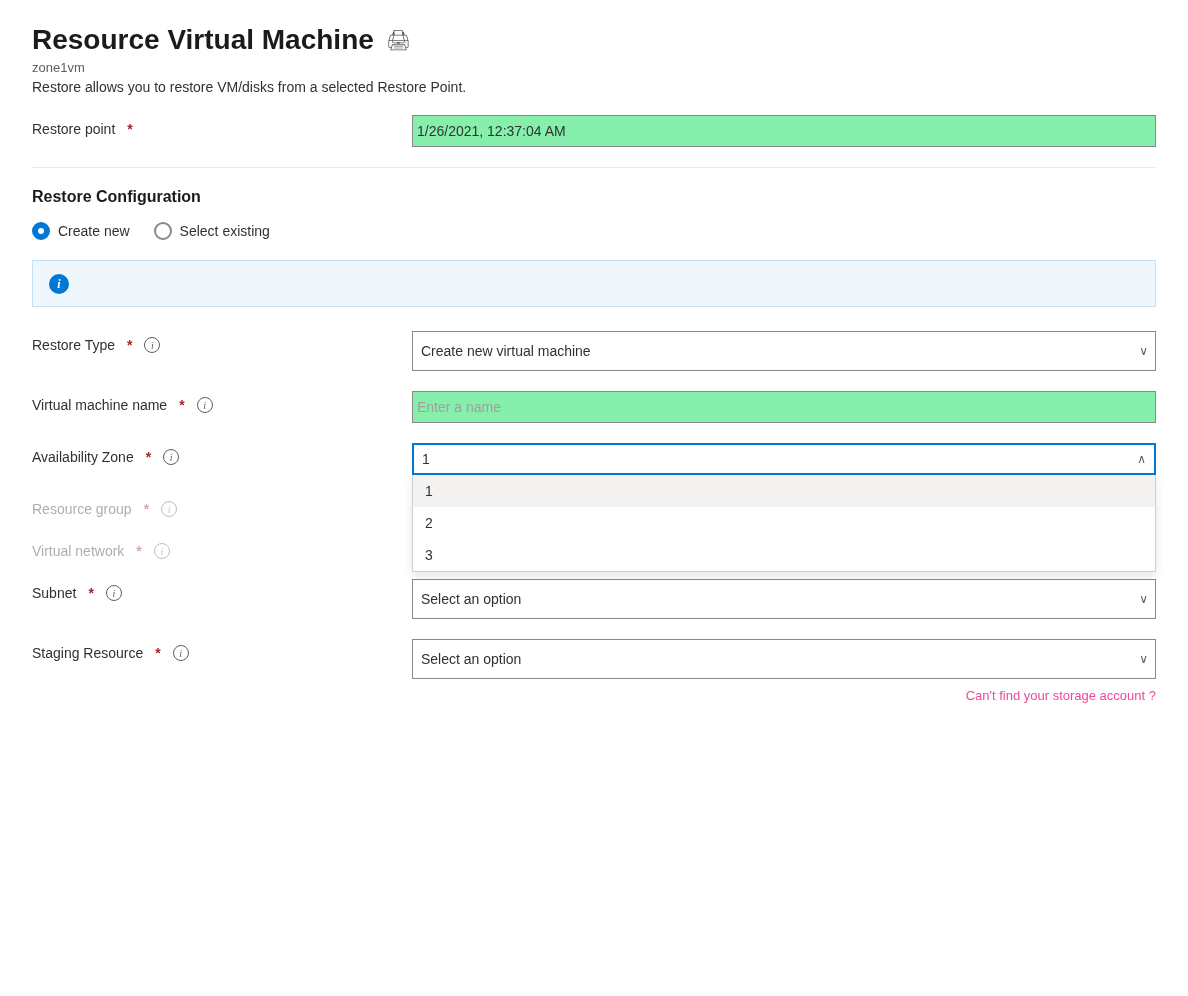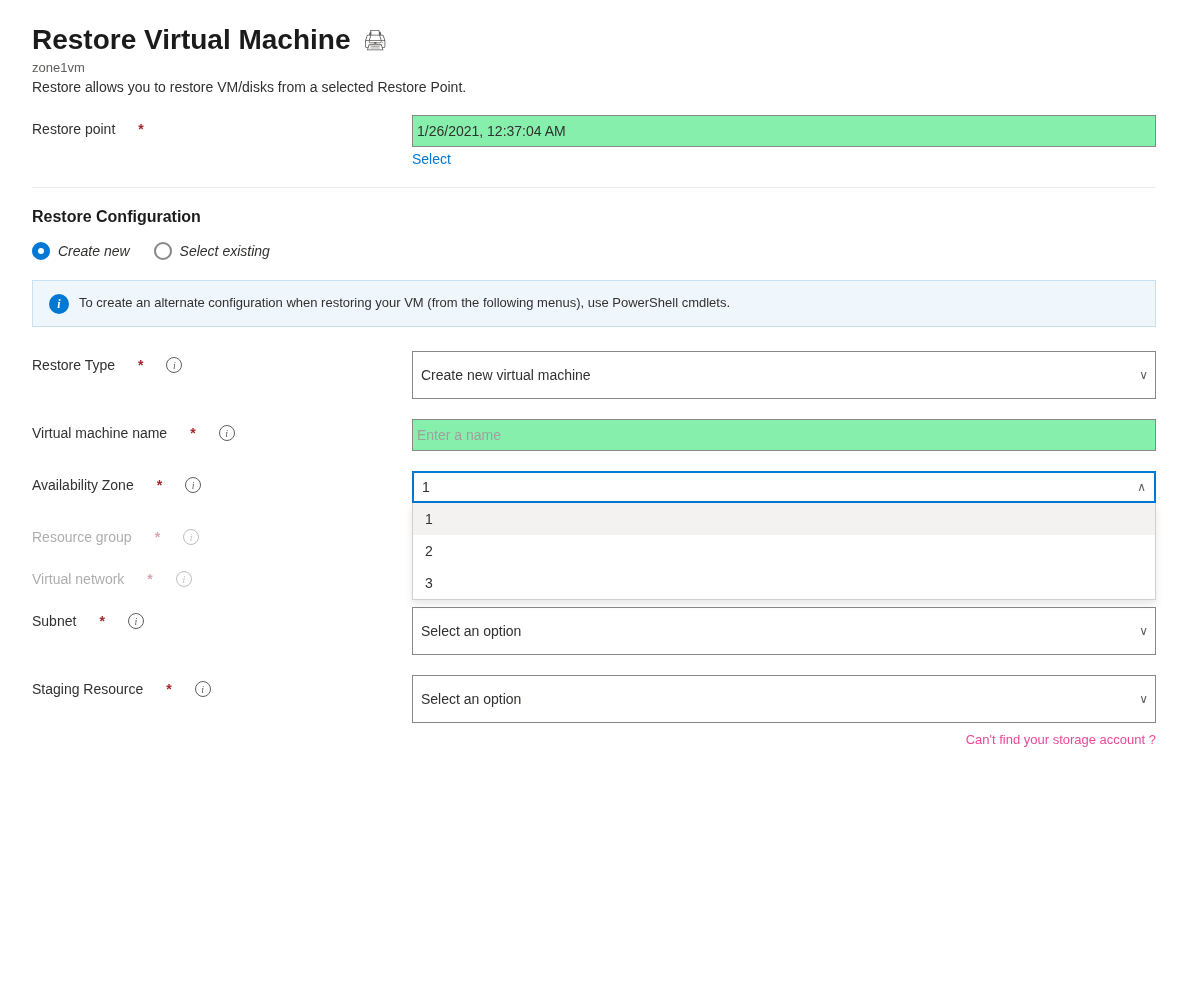--- a/index.html
+++ b/index.html
@@ -44,21 +44,21 @@
       align-items: flex-start;
       margin-bottom: 20px;
     }
     .form-label {
       width: 380px;
       min-width: 380px;
       font-size: 14px;
       color: #323130;
       padding-top: 6px;
       display: flex;
-      gap: 23px;
+      gap: 12px;
     }
     .required {
       color: #a4262c;
       font-weight: bold;
     }
     .info-icon {
       display: inline-flex;
       align-items: center;
       justify-content: center;
       width: 16px;
@@ -133,21 +133,20 @@
       height: 6px;
       border-radius: 50%;
       background: #fff;
     }
     .radio-circle.unselected {
       border: 2px solid #8a8886;
     }
     .radio-label {
       font-size: 14px;
       color: #323130;
-      font-style: italic;
     }
 
     .info-banner {
       background: #eff6fc;
       border: 1px solid #c7e0f4;
       padding: 12px 16px;
       display: flex;
       align-items: flex-start;
       gap: 10px;
       margin-bottom: 24px;
@@ -178,21 +177,21 @@
       position: relative;
       width: 100%;
     }
     .dropdown-select {
       width: 100%;
       border: 1px solid #8a8886;
       padding: 5px 32px 5px 8px;
       font-size: 14px;
       color: #323130;
       background: #fff;
-      height: 48px;
+      height: 40px;
       appearance: none;
       cursor: pointer;
     }
     .dropdown-arrow {
       position: absolute;
       right: 8px;
       top: 50%;
       transform: translateY(-50%);
       font-size: 12px;
       color: #605e5c;
@@ -265,56 +264,54 @@
     hr.divider {
       border: none;
       border-top: 1px solid #edebe9;
       margin-bottom: 20px;
     }
   </style>
 </head>
 <body>
 
 <div class="page-title-row">
-  <h1 class="page-title">Restore Virtual Machine</h1>
+  <h1 class="page-title">Resource Virtual Machine</h1>
   <span class="print-icon" title="Print">🖨</span>
 </div>
 <div class="subtitle">zone1vm</div>
 
 <p class="description">Restore allows you to restore VM/disks from a selected Restore Point.</p>
 
 <div class="form-row">
   <div class="form-label">
     <span>Restore point</span>
     <span class="required">*</span>
   </div>
   <div class="form-control">
     <input type="text" class="text-input" readonly="" value="1/26/2021, 12:37:04 AM" style="">
-    <a class="select-link">Select</a>
   </div>
 </div>
 
 <hr class="divider">
 
 <div class="section-heading">Restore Configuration</div>
 
 <div class="radio-group">
   <label class="radio-option">
     <div class="radio-circle selected"></div>
     <span class="radio-label">Create new</span>
   </label>
   <label class="radio-option">
     <div class="radio-circle unselected"></div>
     <span class="radio-label">Select existing</span>
   </label>
 </div>
 
 <div class="info-banner">
   <div class="info-banner-icon">i</div>
-  <span class="info-banner-text">To create an alternate configuration when restoring your VM (from the following menus), use PowerShell cmdlets.</span>
 </div>
 
 <div class="form-row">
   <div class="form-label">
     <span>Restore Type</span>
     <span class="required">*</span>
     <span class="info-icon">i</span>
   </div>
   <div class="form-control">
     <div class="dropdown-wrapper">

